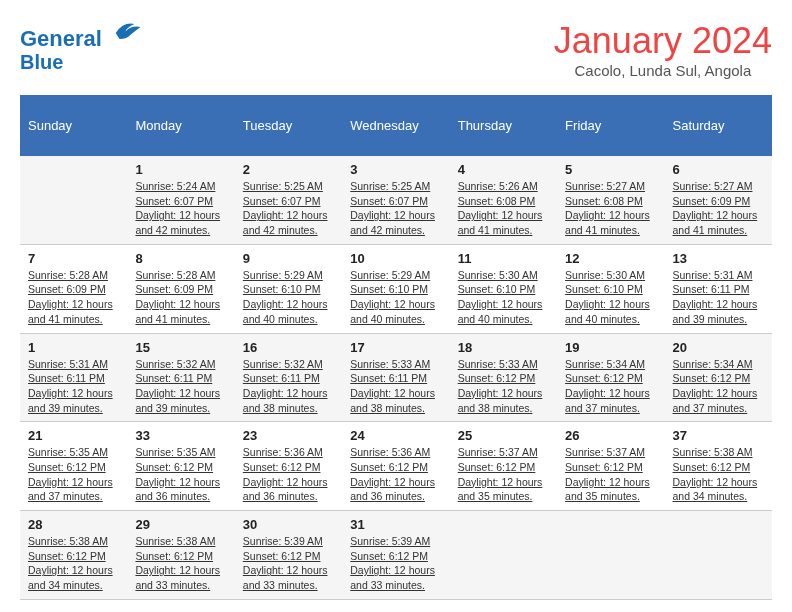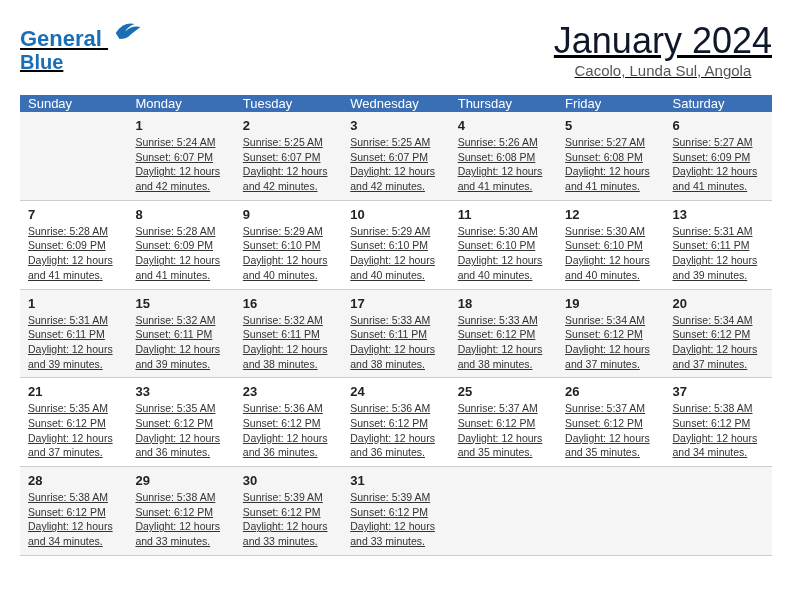--- a/index.html
+++ b/index.html
@@ -8,21 +8,20 @@
       background: #fff;
       width: 792px;
       min-height: 612px;
       padding: 20px;
     }
     .header {
       display: flex;
       justify-content: space-between;
       align-items: flex-start;
       margin-bottom: 16px;
-      text-decoration: underline;
     }
     .logo {
       display: flex;
       align-items: center;
     }
     .logo-text {
       font-size: 22px;
       font-weight: bold;
       color: #333;
       line-height: 1.1;
@@ -35,37 +34,37 @@
       height: 30px;
       margin-left: 4px;
       margin-top: -4px;
     }
     .title-block {
       text-align: right;
     }
     .month-title {
       font-size: 36px;
       font-weight: normal;
-      color: #0f172a;
+      color: #ef4444;
     }
     .subtitle {
       font-size: 15px;
       color: #555;
       text-align: center;
     }
     table {
       width: 100%;
       border-collapse: collapse;
       font-size: 11px;
     }
     thead tr th {
       background-color: #3a6eb5;
       color: #fff;
       text-align: left;
-      padding: 1px 8px;
+      padding: 23px 8px;
       font-size: 13px;
       font-weight: normal;
     }
     tbody tr {
       border-bottom: 1px solid #ccc;
     }
     tbody tr:nth-child(odd) {
       background-color: #f5f5f5;
     }
     tbody tr:nth-child(even) {

